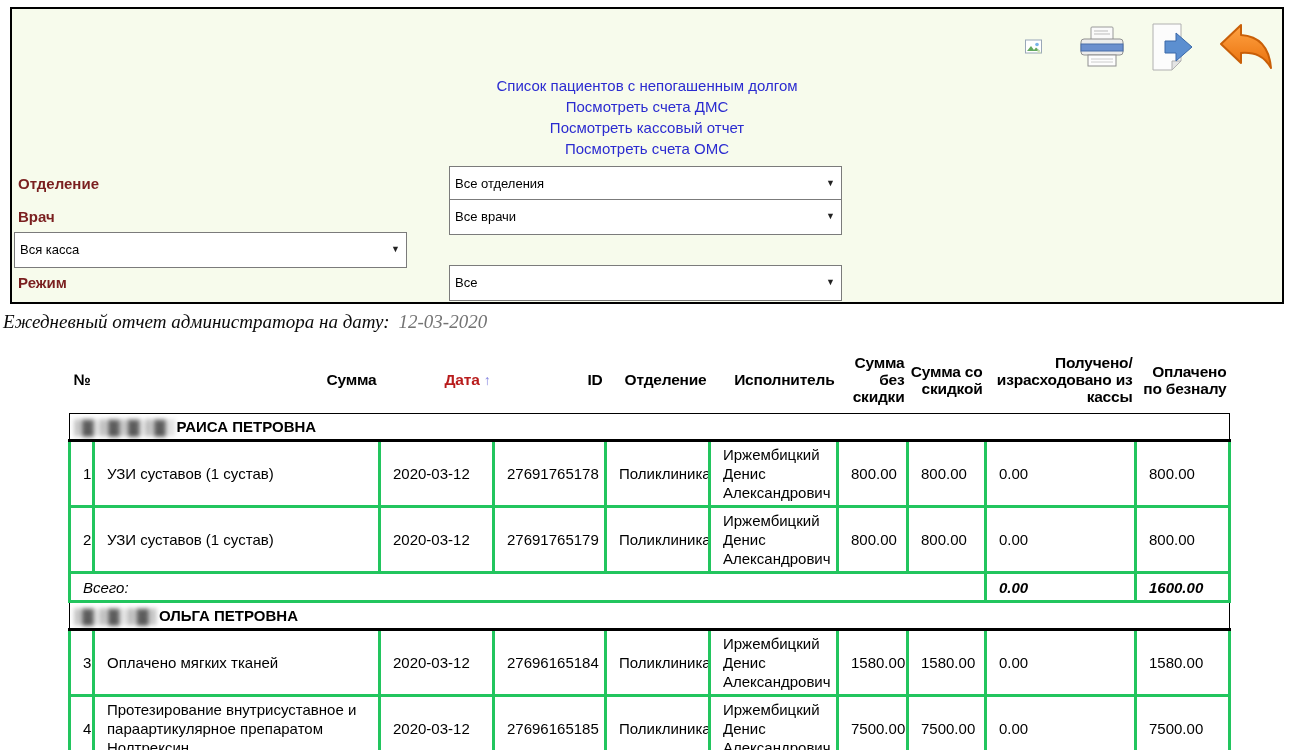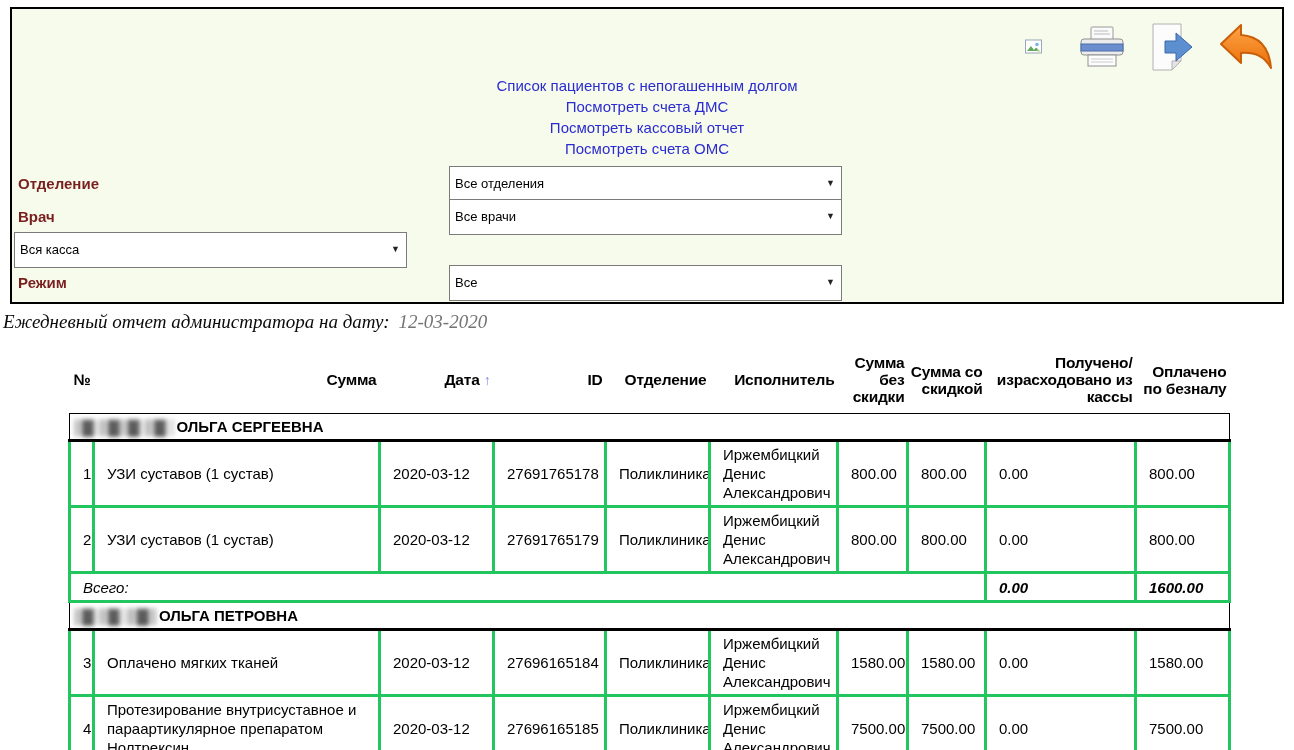--- a/index.html
+++ b/index.html
@@ -43,21 +43,21 @@
   .report-line a{color:#737373;text-decoration:none;margin-left:9px;cursor:pointer;}
   
   table.report{
     position:absolute;top:352px;left:68px;width:1160px;
     border-collapse:collapse;table-layout:fixed;font-size:15px;
   }
   table.report th{
     font-size:15.5px;font-weight:bold;text-align:right;vertical-align:middle;
     padding:2px 3px 8px 2px;line-height:17px;letter-spacing:-0.2px;border:none;
   }
-  th.th-date a{color:#000000;text-decoration:none;cursor:pointer;}
+  th.th-date a{color:#b91c1c;text-decoration:none;cursor:pointer;}
   th.th-date .sort{color:#8585e0;font-weight:normal;font-size:14px;}
   table.report td{
     border:3px solid #22c55e;vertical-align:middle;
     padding:3px 12px;line-height:19px;overflow:hidden;
   }
   tr.group td{
     border:1px solid #000;border-bottom:3px solid #000;
     font-weight:bold;padding:2px 4px;height:21px;
   }
   tr.datarow{height:62px;}
@@ -180,21 +180,21 @@
       <th>Сумма без скидки</th>
       <th>Сумма со скидкой</th>
       <th>Получено/ израсходовано из кассы</th>
       <th>Оплачено по безналу</th>
     </tr>
   </thead>
   <tbody>
     <tr class="group">
       <td colspan="10">
         <span class="blur">▒▓░▒▓ ▒▓░▒▓░</span>
-        <span>ОЛЬГА СЕРГЕЕВНА</span>
+        <span>РАИСА ПЕТРОВНА</span>
       </td>
     </tr>
     <tr class="datarow">
       <td>1</td>
       <td>УЗИ суставов (1 сустав)</td>
       <td>2020-03-12</td>
       <td>27691765178</td>
       <td>Поликлиника</td>
       <td>Иржембицкий Денис Александрович</td>
       <td>800.00</td>

